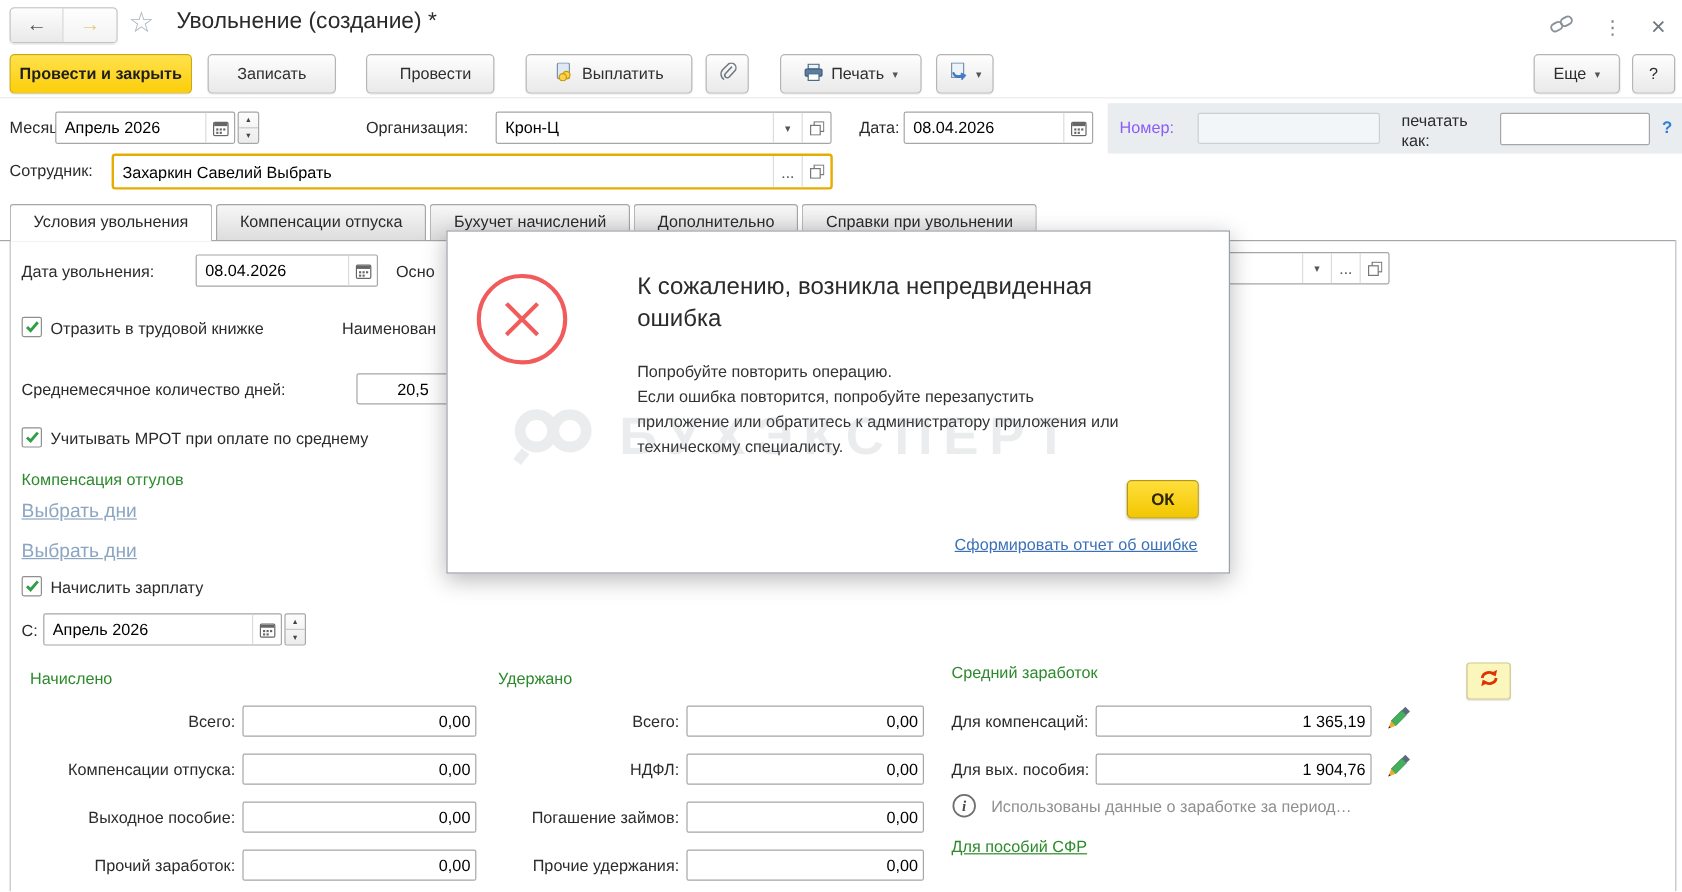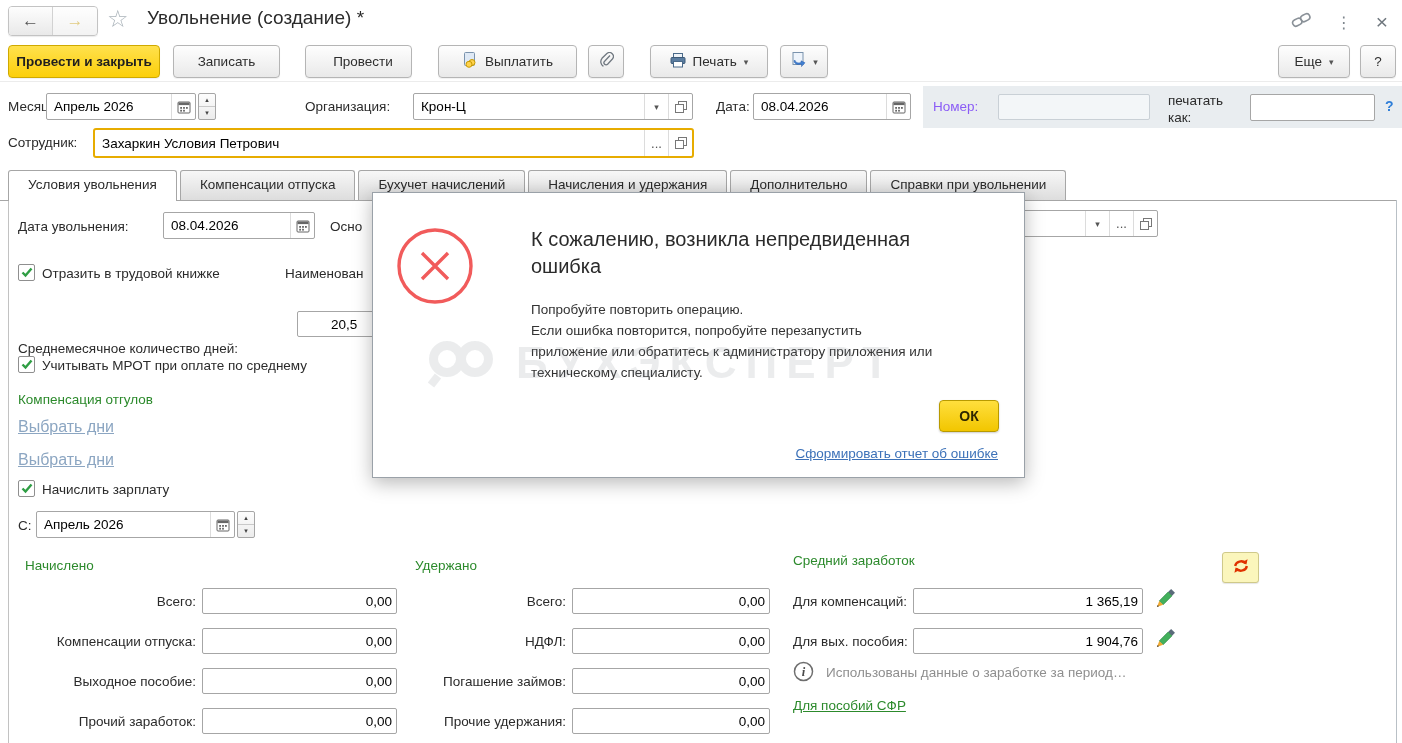--- a/index.html
+++ b/index.html
@@ -219,38 +219,37 @@
     <div>печатать</div>
     <div>как:</div>
   </div>
   <div class="field" style="left:1250px; top:94px; width:125px; height:27px;">
     <span class="txt"></span>
   </div>
   <div class="bluehelp" style="left:1385px; top:98px;">?</div>
 
   <div class="label" style="left:8px; top:135px;">Сотрудник:</div>
   <div class="field focus" style="left:93px; top:128px; width:601px; height:30px;">
-    <span class="txt">Захаркин Условия Петрович</span>
+    <span class="txt">Захаркин Савелий Выбрать</span>
     <span class="fbtn" style="font-size:13px;">...</span>
     <span class="fbtn">
       <svg width="12" height="12" viewBox="0 0 12 12" fill="#fff" stroke="#777">
           <rect x="3.5" y="0.5" width="8" height="8"></rect>
           <rect x="0.5" y="3.5" width="8" height="8"></rect>
         </svg>
     </span>
   </div>
 
   <div class="paneltop"></div>
   <div class="panelleft"></div>
   <div class="panelright"></div>
   <div class="tabstrip">
     <div class="tab active">Условия увольнения</div>
     <div class="tab">Компенсации отпуска</div>
     <div class="tab">Бухучет начислений</div>
-    <div class="tab">Начисления и удержания</div>
     <div class="tab">Дополнительно</div>
     <div class="tab">Справки при увольнении</div>
   </div>
 
   <div class="label" style="left:18px; top:219px;">Дата увольнения:</div>
   <div class="field" style="left:163px; top:212px; width:152px;">
     <span class="txt">08.04.2026</span>
     <span class="fbtn">
       <svg width="14" height="14" viewBox="0 0 14 14">
           <rect x="1" y="2" width="12" height="11" rx="1" fill="#fff" stroke="#666"></rect>
@@ -282,21 +281,21 @@
   </div>
 
   <div class="cb" style="left:18px; top:264px;">
     <svg width="12" height="11" viewBox="0 0 12 11" fill="none" stroke="#2f9e44" stroke-width="2.4">
         <path d="M1.5 5.5 L4.5 8.5 L10.5 1.5"></path>
       </svg>
   </div>
   <div class="label" style="left:42px; top:266px;">Отразить в трудовой книжке</div>
   <div class="label" style="left:285px; top:266px;">Наименован</div>
 
-  <div class="label" style="left:18px; top:317px;margin-top:24px;">Среднемесячное количество дней:</div>
+  <div class="label" style="left:18px; top:317px;">Среднемесячное количество дней:</div>
   <div class="field" style="left:297px; top:311px; width:95px; height:26px;">
     <span class="txt" style="padding-left:33px;">20,5</span>
   </div>
 
   <div class="cb" style="left:18px; top:356px;">
     <svg width="12" height="11" viewBox="0 0 12 11" fill="none" stroke="#2f9e44" stroke-width="2.4">
         <path d="M1.5 5.5 L4.5 8.5 L10.5 1.5"></path>
       </svg>
   </div>
   <div class="label" style="left:42px; top:358px;">Учитывать МРОТ при оплате по среднему</div>

